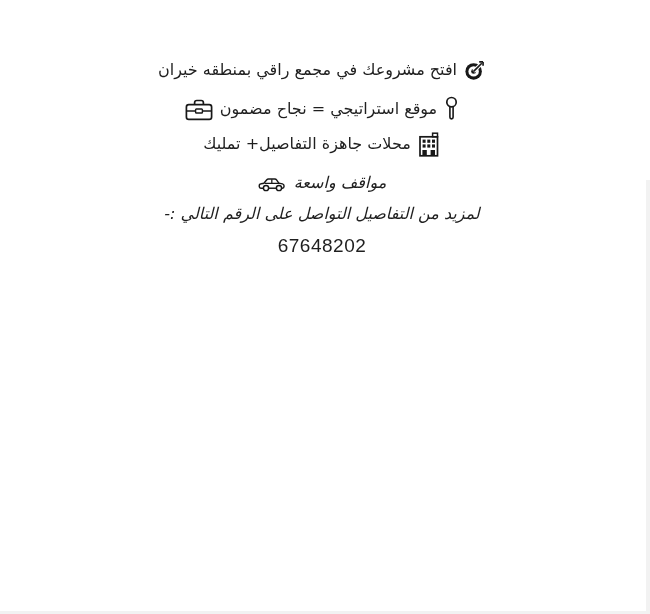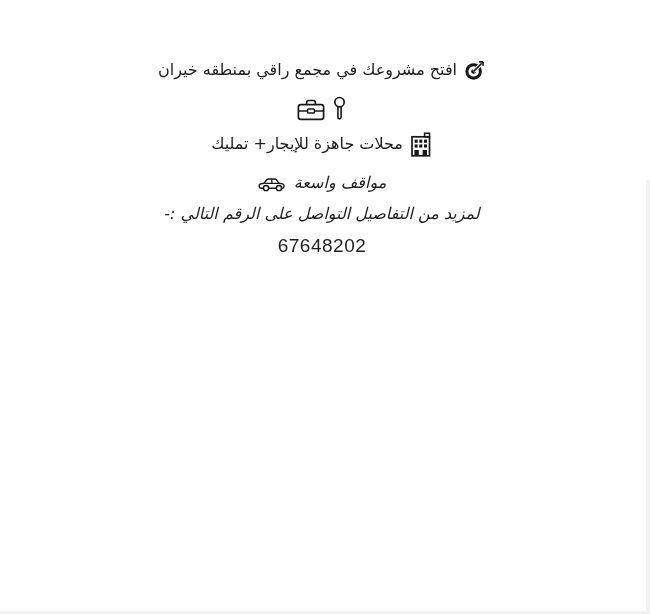--- a/index.html
+++ b/index.html
@@ -94,20 +94,21 @@
       <span class="txt">افتح مشروعك في مجمع راقي  بمنطقه خيران</span>
     </div>
 
     <div class="line l-location">
       <span class="icon">
         <svg width="15" height="26" viewBox="0 0 15 26">
           <circle cx="7.5" cy="6.2" r="4.7" fill="none" stroke="#181818" stroke-width="1.7"></circle>
           <path d="M5.9 10.7 v10.6 a1.6 1.6 0 0 0 1.6 1.6 a1.6 1.6 0 0 0 1.6 -1.6 v-10.6" fill="none" stroke="#181818" stroke-width="1.6"></path>
         </svg>
       </span>
+      <span class="txt">موقع استراتيجي = نجاح مضمون</span>
       <span class="icon">
         <svg width="28" height="23" viewBox="0 0 28 23">
           <rect x="1.4" y="6.6" width="25.2" height="14.8" rx="2.4" fill="none" stroke="#181818" stroke-width="1.7"></rect>
           <path d="M9.6 6.6 V4.8 a2.3 2.3 0 0 1 2.3 -2.3 h4.2 a2.3 2.3 0 0 1 2.3 2.3 V6.6" fill="none" stroke="#181818" stroke-width="1.7"></path>
           <path d="M1.4 13 h9.2 M17.4 13 h9.2" fill="none" stroke="#181818" stroke-width="1.4"></path>
           <rect x="10.6" y="11" width="6.8" height="4" rx="0.8" fill="none" stroke="#181818" stroke-width="1.4"></rect>
         </svg>
       </span>
     </div>
 
@@ -119,21 +120,21 @@
           <rect x="4.6" y="7.6" width="3" height="3.2" fill="#181818"></rect>
           <rect x="9.3" y="7.6" width="3" height="3.2" fill="#181818"></rect>
           <rect x="14" y="7.6" width="3" height="3.2" fill="#181818"></rect>
           <rect x="4.6" y="12.4" width="3" height="3.2" fill="#181818"></rect>
           <rect x="9.3" y="12.4" width="3" height="3.2" fill="#181818"></rect>
           <rect x="14" y="12.4" width="3" height="3.2" fill="#181818"></rect>
           <rect x="4.4" y="18" width="4.4" height="5.8" fill="#181818"></rect>
           <rect x="12.6" y="18" width="4.4" height="5.8" fill="#181818"></rect>
         </svg>
       </span>
-      <span class="txt">محلات جاهزة للإيجار+ تمليك</span>
+      <span class="txt">محلات جاهزة التفاصيل+ تمليك</span>
     </div>
 
     <div class="line l-parking">
       <span class="txt">مواقف واسعة</span>
       <span class="icon">
         <svg width="29" height="18" viewBox="0 0 30 18">
           <path d="M5.2 14.4 H3 a1.7 1.7 0 0 1 -1.7 -1.7 v-0.9 a2 2 0 0 1 2 -2 l2.8 -0.5 l3 -3.6 a2.2 2.2 0 0 1 1.7 -0.8 h6.6 a2.2 2.2 0 0 1 1.8 0.9 l2.3 3.3 l3.8 0.8 a2 2 0 0 1 1.6 2 v0.8 a1.7 1.7 0 0 1 -1.7 1.7 h-1.5" fill="none" stroke="#181818" stroke-width="1.5"></path>
           <path d="M14.3 5 v4.3 M7 9.3 h15.5" fill="none" stroke="#181818" stroke-width="1.3"></path>
           <path d="M11.4 14.4 h7.2" fill="none" stroke="#181818" stroke-width="1.5"></path>
           <circle cx="8.3" cy="14.2" r="2.7" fill="#ffffff" stroke="#181818" stroke-width="1.5"></circle>

